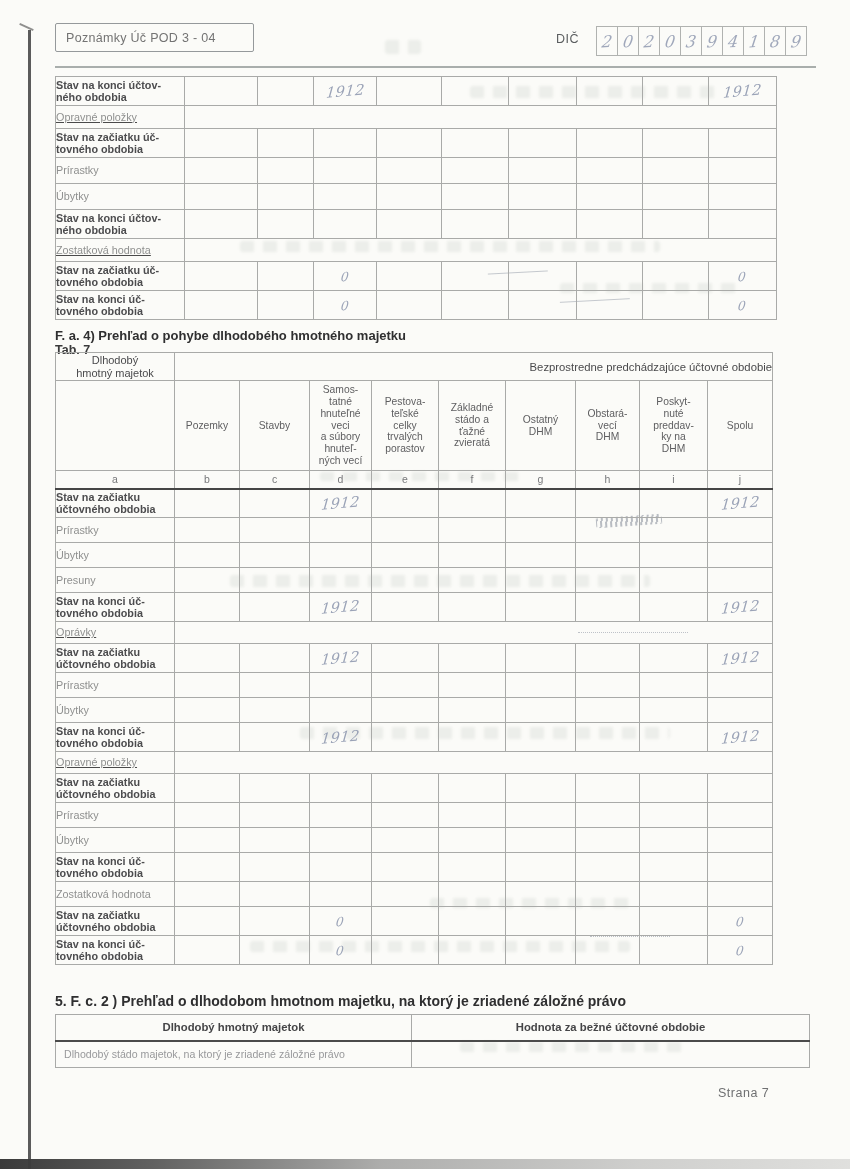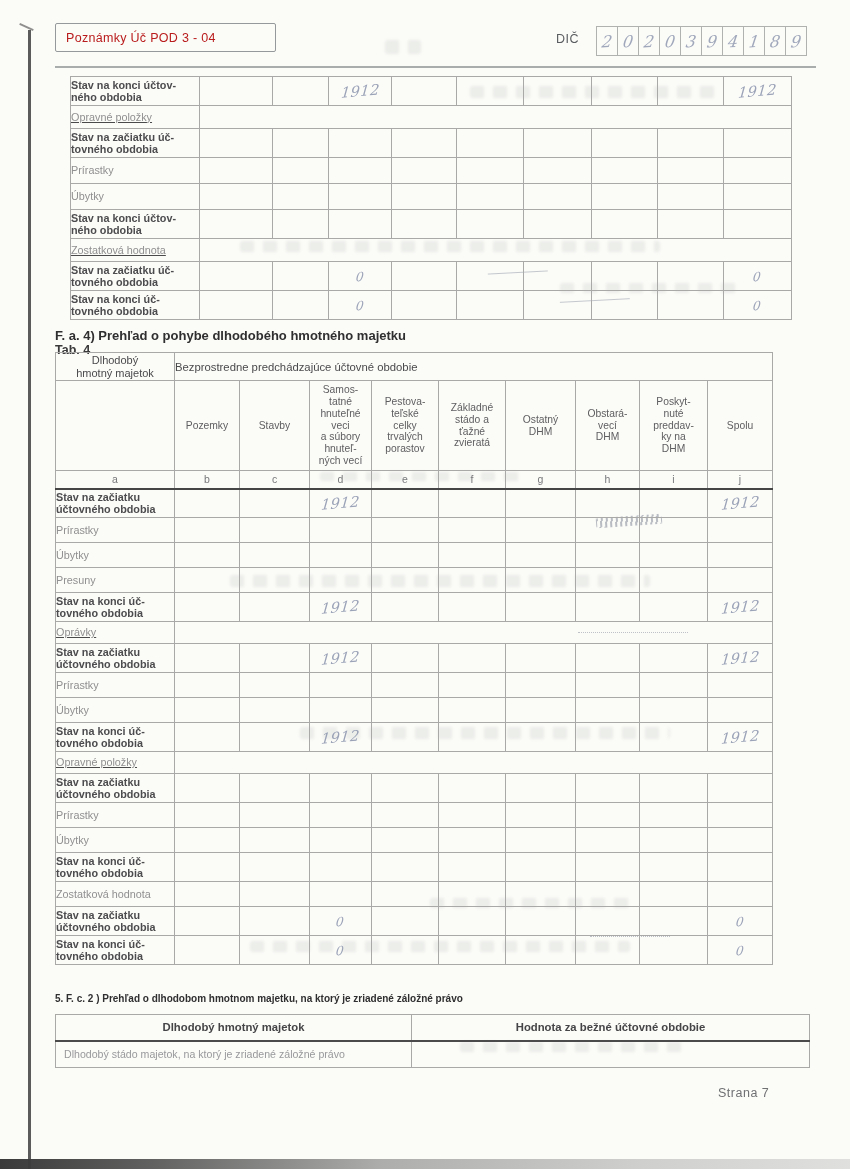--- a/index.html
+++ b/index.html
@@ -1,66 +1,66 @@
 <!DOCTYPE html>
 <html style="--hw-ink: #8a94ac;"><head>
 <meta charset="utf-8">
 <style>
   html,body{margin:0;padding:0;background:#e8e8e6;}
   .page{position:relative;width:850px;height:1169px;background:#fbfbf8;overflow:hidden;
         font-family:"Liberation Sans",sans-serif;color:#4a4a4a;}
   .preline{white-space:pre-line;}
 
   
-  .form-title-box{position:absolute;left:55px;top:23px;width:221px;height:29px;
+  .form-title-box{position:absolute;left:55px;top:23px;width:199px;height:29px;
     border:1.5px solid #95999b;border-radius:2px;line-height:29px;padding-left:10px;
-    font-size:12.5px;color:#b91c1c;letter-spacing:.3px;box-sizing:border-box;}
+    font-size:12.5px;color:#737373;letter-spacing:.3px;box-sizing:border-box;}
   .dic-label{position:absolute;left:556px;top:32px;font-size:12.5px;color:#5a5d5f;letter-spacing:.5px;}
   .dic-boxes{position:absolute;left:597px;top:26px;display:flex;}
   .dic-box{width:22px;height:30px;border:1px solid #b0b2b0;margin-left:-1px;box-sizing:border-box;
     display:flex;align-items:center;justify-content:center;background:transparent;}
   .top-rule{position:absolute;left:55px;top:66px;width:761px;height:2px;background:#9aa09f;opacity:.85;}
 
   
   .twrap{position:absolute;}
   table.t{border-collapse:collapse;table-layout:fixed;width:100%;}
   table.t{border:1.5px solid #8d8e8c;}
   table.t td{border:1px solid #a9aaa8;padding:0;vertical-align:middle;position:relative;box-sizing:border-box;}
   td.lbl{padding:2px 4px 2px 6px;font-size:10.8px;line-height:12.5px;vertical-align:middle;}
   .lbl-stav{color:#4c4c4e;font-weight:600;}
   .lbl-section,.lbl-plain{color:#8f908f;font-weight:400;}
   td.open{border-left:1px solid #a9aaa8;}
   td.valcell{text-align:center;}
 
-  .t1wrap{left:70px;top:76px;width:721px;}
+  .t1wrap{left:55px;top:76px;width:721px;}
   .t2wrap{left:55px;top:352px;width:717px;}
   .t3wrap{left:55px;top:1014px;width:754px;}
 
   tr.rt-stav{height:29px;}
   tr.rt-section{height:22px;text-decoration:underline;}
   tr.rt-plain{height:25px;}
   .t1 tr.rt-stav{height:29px;}
   .t1 tr.rt-section{height:23px;}
   .t1 tr.rt-plain{height:26px;}
   .t2 tr.rt-stav{height:29px;}
 
   
   .t2 tr.hrow1{height:28px;}
   .t2 tr.hrow2{height:90px;}
   .t2 tr.letters{height:18px;}
   .t2 td.corner{font-size:11px;color:#4a4a4c;text-align:center;font-weight:400;line-height:12.5px;}
-  .t2 td.spanhead{font-size:11.3px;color:#4a4a4c;text-align:left;font-weight:500;}
+  .t2 td.spanhead{font-size:11.3px;color:#4a4a4c;text-align:right;font-weight:500;padding-left:8px;}
   .t2 td.ch{font-size:10.3px;color:#5e5e60;text-align:center;line-height:11.8px;}
   .t2 tr.letters td{font-size:10.5px;color:#77787a;text-align:center;border-bottom:2px solid #454545;}
 
   
   .sec-title{position:absolute;font-weight:700;color:#2f2f30;flex-direction:column;}
   .f4{left:55px;top:328px;width:721px;font-size:13px;display:flex;justify-content:space-between;align-items:baseline;}
   .f4 .tab-label{font-size:12.5px;color:#3a3a3b;}
-  .f5{left:55px;top:993px;font-size:10px;}
+  .f5{left:55px;top:993px;font-size:14px;}
 
   
   .t3 tr.t3head{height:26px;}
   .t3 tr.t3head td{font-size:11.3px;font-weight:700;color:#454547;text-align:center;border-bottom:2.5px solid #4b4b4b;}
   .t3 tr.t3row{height:27px;}
   .t3 td.lbl-light{font-size:10.6px;color:#98999b;padding-left:8px;font-weight:400;}
 
   .page-num{position:absolute;left:718px;top:1086px;font-size:12.5px;color:#6f7072;letter-spacing:.5px;}
 
   
@@ -257,21 +257,21 @@
             <td class="valcell"></td>
             <td class="valcell"></td>
             <td class="valcell"><span class="hw z">0</span></td>
           </tr>
         </tbody>
     </table>
   </div>
 
   <div class="sec-title f4">
     <span>F. a. 4) Prehľad o pohybe dlhodobého  hmotného majetku</span>
-    <span class="tab-label">Tab. 4</span>
+    <span class="tab-label">Tab. 7</span>
   </div>
 
   <div class="twrap t2wrap">
     <table class="t t2">
       <colgroup>
         <col style="width:119px">
           <col style="width:65px">
           <col style="width:70px">
           <col style="width:62px">
         <col style="width:67px">

